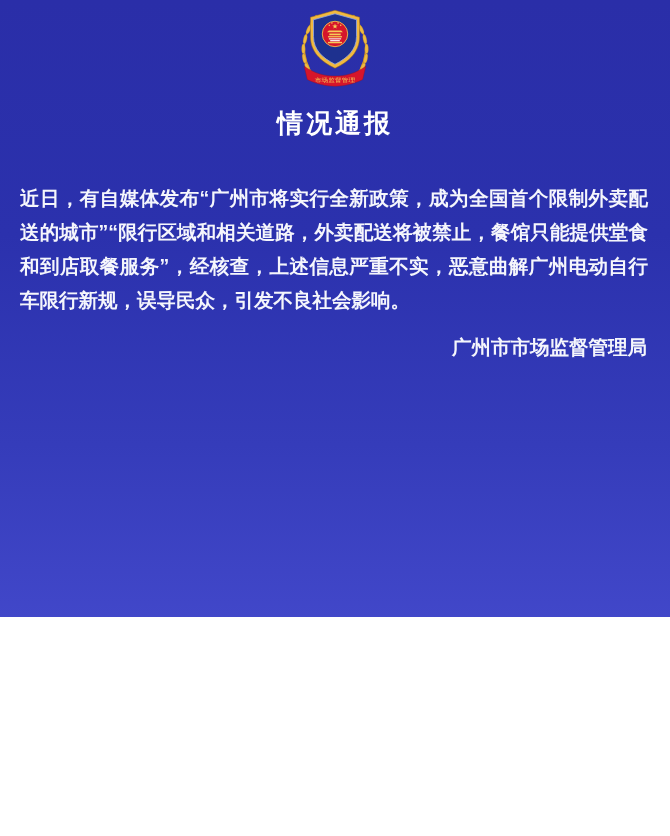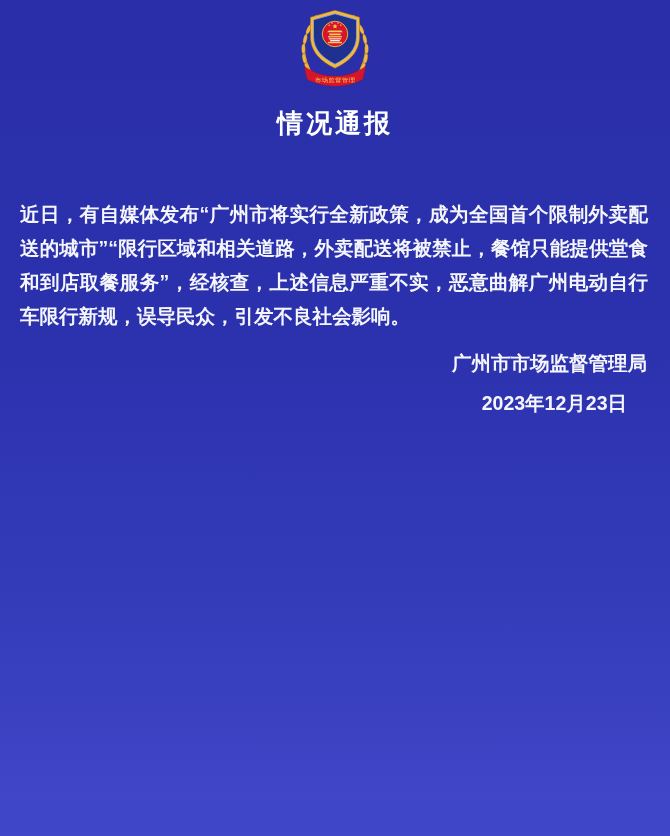--- a/index.html
+++ b/index.html
@@ -2,21 +2,21 @@
 <html><head>
 <meta charset="utf-8">
 <style>
   html, body { margin: 0; padding: 0; }
   body {
     width: 670px; height: 836px;
     font-family: "Liberation Sans", "DejaVu Sans", sans-serif;
     overflow: hidden;
   }
   .poster {
-    width: 670px; height: 836px;
+    width: 670px; height: 617px;
     background: linear-gradient(180deg, #2A2EA8 0%, #2B31AD 38%, #353CBA 72%, #4147C9 100%);
     color: #F5F6FC;
     box-sizing: border-box;
   }
   .emblem-wrap {
     padding-top: 5px;
     display: flex;
     justify-content: center;
   }
   .emblem-wrap svg { display: block; }
@@ -33,21 +33,21 @@
   .content p {
     font-size: 19.5px;
     line-height: 34px;
     font-weight: 700;
     text-align: justify;
     text-justify: inter-ideograph;
     word-break: break-all;
     margin: 20px 0 0 0;
     color: #F5F6FC;
   }
-  .content p.first { margin-top: 58px; }
+  .content p.first { margin-top: 42px; }
   .signature {
     margin-top: 10px;
     text-align: right;
     font-weight: 700;
     font-size: 19.5px;
     line-height: 40px;
     color: #F5F6FC;
   }
   .signature .agency { padding-right: 23px; }
   .signature .date   { padding-right: 43px; }
@@ -113,16 +113,15 @@
   </div>
 
   <h1 class="title">情况通报</h1>
 
   <div class="content">
     <p class="first">近日，有自媒体发布“广州市将实行全新政策，成为全国首个限制外卖配送的城市”“限行区域和相关道路，外卖配送将被禁止，餐馆只能提供堂食和到店取餐服务”，经核查，上述信息严重不实，恶意曲解广州电动自行车限行新规，误导民众，引发不良社会影响。</p>
   </div>
 
   <div class="signature">
     <div class="agency">广州市市场监督管理局</div>
-    <div class="date">2023年12月23日</div>
   </div>
 
 </div>
 
 </body></html>

